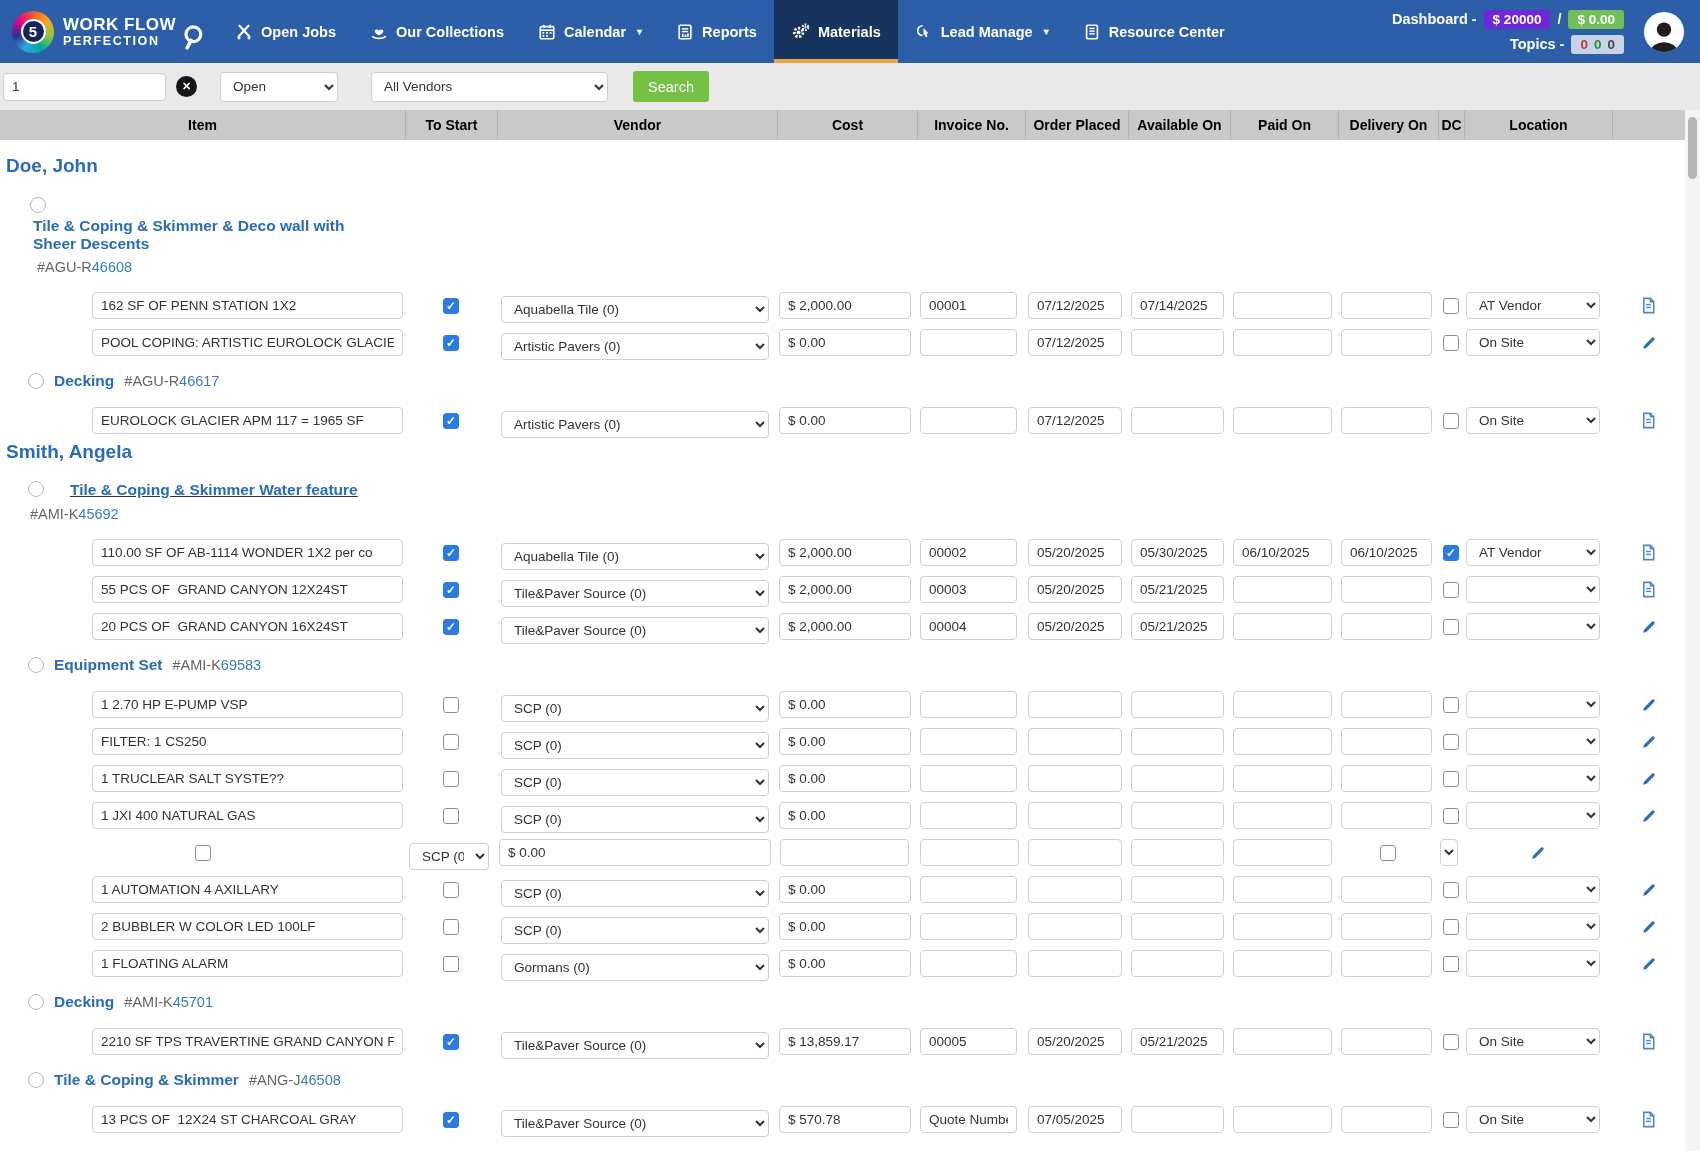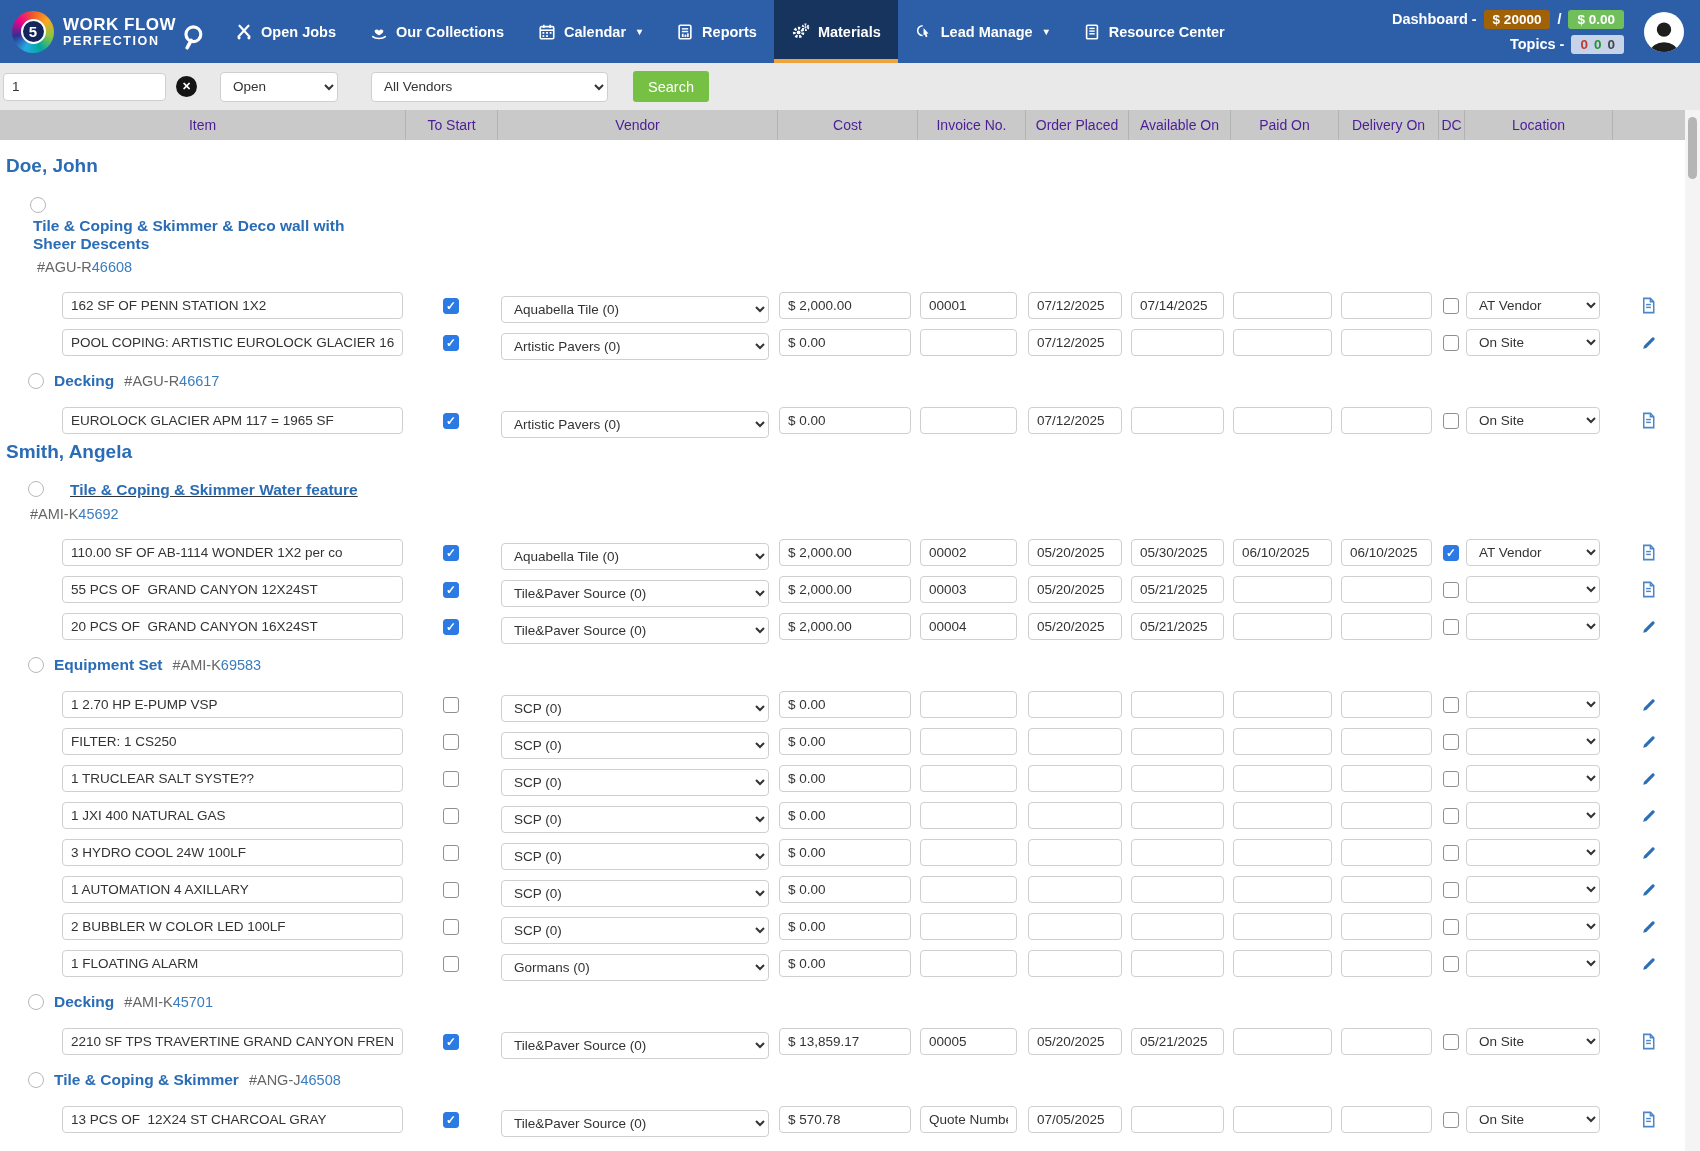--- a/index.html
+++ b/index.html
@@ -24,61 +24,61 @@
   .nav-item { display:flex; align-items:center; gap:8px; padding:0 17px; font-size:14.5px; font-weight:bold;
     cursor:pointer; position:relative; white-space:nowrap; }
   .nav-item.active { background:#16345e; }
   .nav-item.active::after { content:""; position:absolute; left:0; right:0; bottom:0; height:4px; background:#eda43b; }
   .nav-caret { font-size:10px; margin-left:3px; }
   .ico svg { display:block; }
   .topright { display:flex; flex-direction:column; justify-content:center; align-items:flex-end; gap:6px;
     padding-right:12px; font-size:14.5px; font-weight:bold; white-space:nowrap; }
   .dash-line,.topics-line { display:flex; align-items:center; gap:7px; }
   .badge { border-radius:3px; padding:2px 9px; font-size:13.5px; font-weight:bold; }
-  .badge-red { background:#a16207; color:#fff; }
+  .badge-red { background:#6d28d9; color:#fff; }
   .badge-green { background:#71bf5b; color:#fff; }
   .badge-topics { background:#c7d3e8; display:flex; gap:6px; }
   .t-red{ color:#c0392b; } .t-green{ color:#27922e; } .t-dark{ color:#454545; }
   .avatar { width:40px; height:40px; border-radius:50%; background:#fff; margin:auto 16px auto 8px;
     display:flex; align-items:flex-end; justify-content:center; overflow:hidden; flex:0 0 auto; }
   
   .filterbar { height:47px; background:#e9e9e9; display:flex; align-items:center; padding-left:3px; }
   .fld, .ffld { height:28px; border:1px solid #cfcfcf; border-radius:4px; padding:0 8px; font-size:13.5px;
     color:#333; background:#fff; font-family:inherit; }
   .kw-input { width:163px; margin-right:10px; }
   .clear-btn { width:21px; height:21px; border-radius:50%; background:#141414; color:#fff; font-size:11px;
     font-weight:bold; display:flex; align-items:center; justify-content:center; margin-right:23px; cursor:pointer; }
   .status-select { width:118px; height:30px; margin-right:33px; }
   .vendor-select { width:237px; height:30px; margin-right:25px; }
   .search-btn { background:#76c043; color:#fff; border:none; border-radius:3px; height:31px; padding:0 15px;
     font-size:14.5px; font-family:inherit; cursor:pointer; }
   
   .grid { display:grid; grid-template-columns:405px 92px 280px 140px 108px 103px 102px 108px 100px 26px 148px 73px; }
   .thead { background:#c9c9c9; height:30px; align-items:stretch; width:1685px; }
-  .th { font-size:14px; font-weight:normal; color:#4c1d95; display:flex; align-items:center; justify-content:center;
+  .th { font-size:14px; font-weight:bold; color:#000000; display:flex; align-items:center; justify-content:center;
     border-left:1px solid #b3b3b3; }
   .th:first-child { border-left:none; }
   .content { padding-top:4px; }
   .customer { font-size:19px; font-weight:bold; color:#2a6cb5; margin:11px 0 0 6px; }
   .job-title { font-size:15.5px; font-weight:bold; color:#2a6cb5; line-height:18px; }
   .job-ref { font-size:14.5px; color:#666; }
   .ref-num { color:#3a7dbf; }
   .radio { width:16px; height:16px; border:1.5px solid #b8b8b8; border-radius:50%; display:inline-block; background:#fff; flex:0 0 auto; }
   .job-st { margin:20px 0 0 30px; }
   .job-st .radio { display:block; margin-bottom:4px; }
   .job-st .job-title { display:block; max-width:350px; margin-left:3px; }
   .job-st .job-ref { display:block; margin:6px 0 0 7px; }
   .job-in { display:flex; align-items:center; gap:10px; margin:20px 0 0 28px; }
   .job-rb { margin:18px 0 0 28px; }
   .job-rb .line1 { display:flex; align-items:flex-start; gap:26px;text-decoration:underline; }
   .job-rb .job-ref { display:block; margin:7px 0 0 2px; }
   .rows { margin-top:13px; }
   .mrow { align-items:center; margin-bottom:10px; height:27px; }
   .mrow .fld { height:27px; width:100%; }
-  .c-item { padding-left:62px; padding-right:2px; }
+  .c-item { padding-left:92px; padding-right:2px; }
   .c-tostart, .c-dc, .c-act { display:flex; justify-content:center; }
   .c-vendor { padding:8px 8px 0 4px; }
   .c-cost { padding:0 6px 0 2px; }
   .c-inv { padding:0 8px 0 3px; }
   .c-date { padding:0 6px 0 3px; }
   .c-loc { padding:0 12px 0 2px; }
   .cb { width:16px; height:16px; border:1.5px solid #909090; border-radius:3px; background:#fff;
     display:inline-flex; align-items:center; justify-content:center; cursor:pointer; }
   .cb.on { background:#2c7be5; border-color:#2c7be5; color:#fff; font-size:12px; font-weight:bold; }
   .c-act .ico { cursor:pointer; }
@@ -522,21 +522,20 @@
         <div class="c-loc"><select class="fld "><option></option></select></div>
         <div class="c-act">
           <span class="ico">
             <svg width="18" height="18" viewBox="0 0 20 20">
               <path d="M3.5 16.5 l1-3.5 9-9 a1.8 1.8 0 0 1 2.5 2.5 l-9 9 z" fill="#2d6fb7"></path>
             </svg>
           </span>
         </div>
       </div>
       <div class="mrow grid">
-        <div class="c-item"><input type="text" class="fld " readonly="" value="3 HYDRO COOL 24W 100LF" style=""></div>
         <div class="c-tostart">
           <span class="cb"></span>
         </div>
         <div class="c-vendor"><select class="fld "><option>SCP (0)</option></select></div>
         <div class="c-cost"><input type="text" class="fld " readonly="" value="$ 0.00" style=""></div>
         <div class="c-inv"><input type="text" class="fld " readonly="" style=""></div>
         <div class="c-date"><input type="text" class="fld " readonly="" style=""></div>
         <div class="c-date"><input type="text" class="fld " readonly="" style=""></div>
         <div class="c-date"><input type="text" class="fld " readonly="" style=""></div>
         <div class="c-date"><input type="text" class="fld " readonly="" style=""></div>

